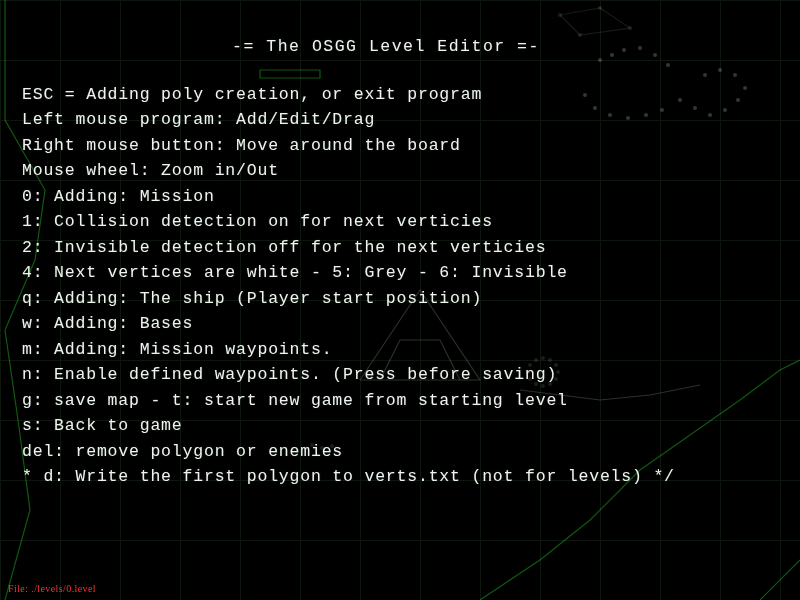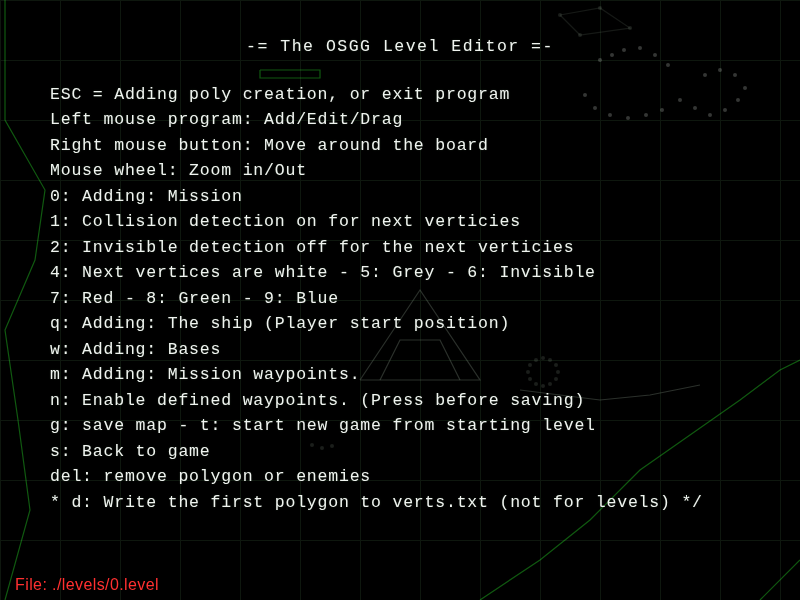--- a/index.html
+++ b/index.html
@@ -28,42 +28,42 @@
     pointer-events: none;
   }
   .mapart svg { width: 100%; height: 100%; }
   .mapart .poly-green { stroke: #2dff2d; fill: none; stroke-width: 1.2; opacity: 0.35; }
   .mapart .poly-grey  { stroke: #7a8a7a; fill: none; stroke-width: 1.2; opacity: 0.35; }
   .mapart .dots       { fill: #cfd6cf; opacity: 0.25; }
   .mapart .dots-dim   { fill: #7a8a7a; opacity: 0.22; }
 
   .help-overlay {
     position: absolute; inset: 0;
-    padding: 34px 50px 12px 50px;
+    padding: 34px 50px 12px 22px;
     color: #f0f4f0;
     font-size: 16.5px;
     line-height: 25.5px;
     letter-spacing: 0.8px;
     font-weight: 500;
     text-shadow: 0 0 2px rgba(180,255,180,0.15);
     white-space: nowrap;
   }
   .help-title {
     text-align: center;
     margin-bottom: 22px;
     letter-spacing: 1.5px;
   }
   .help-line { }
   .file-status {
     position: absolute;
-    left: 15px;
+    left: 8px;
     bottom: 6px;
     color: #ff3030;
-    font-family: Liberation Sans, sans-serif;
-    font-size: 16px;
+    font-family: Liberation Serif, serif;
+    font-size: 10px;
     letter-spacing: 0.4px;
   }
 </style>
 </head>
 <body>
 
 <div class="viewport">
 
   <div class="grid"></div>
 
@@ -140,21 +140,20 @@
     <div class="help-title">-= The OSGG Level Editor =-</div>
     <div id="help-lines-container">
         <div class="help-line">ESC = Adding poly creation, or exit program</div>
         <div class="help-line">Left mouse program: Add/Edit/Drag</div>
         <div class="help-line">Right mouse button: Move around the board</div>
         <div class="help-line">Mouse wheel: Zoom in/Out</div>
         <div class="help-line">0: Adding: Mission</div>
         <div class="help-line">1: Collision detection on for next verticies</div>
         <div class="help-line">2: Invisible detection off for the next verticies</div>
         <div class="help-line">4: Next vertices are white - 5: Grey - 6: Invisible</div>
-        <div class="help-line">7: Red - 8: Green - 9: Blue</div>
         <div class="help-line">q: Adding: The ship (Player start position)</div>
         <div class="help-line">w: Adding: Bases</div>
         <div class="help-line">m: Adding: Mission waypoints.</div>
         <div class="help-line">n: Enable defined waypoints. (Press before saving)</div>
         <div class="help-line">g: save map - t: start new game from starting level</div>
         <div class="help-line">s: Back to game</div>
         <div class="help-line">del: remove polygon or enemies</div>
         <div class="help-line">  * d: Write the first polygon to verts.txt (not for levels) */</div>
       </div>
   </div>

